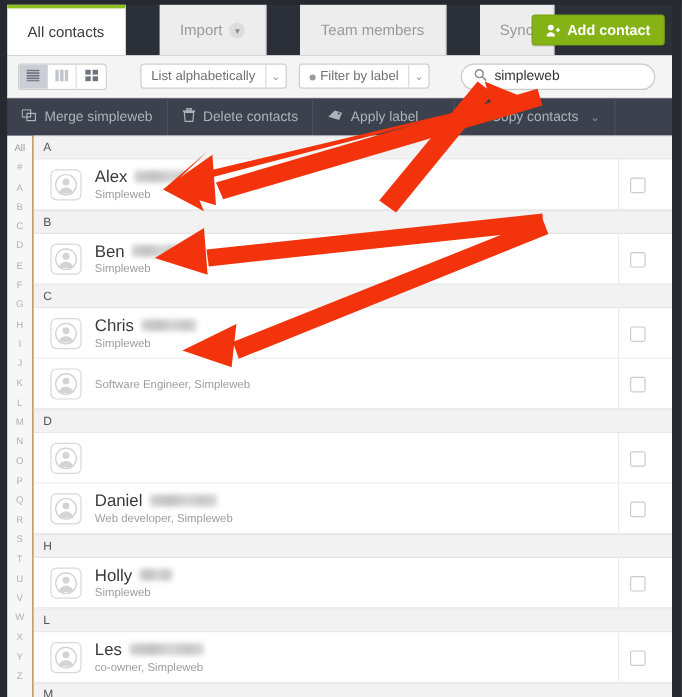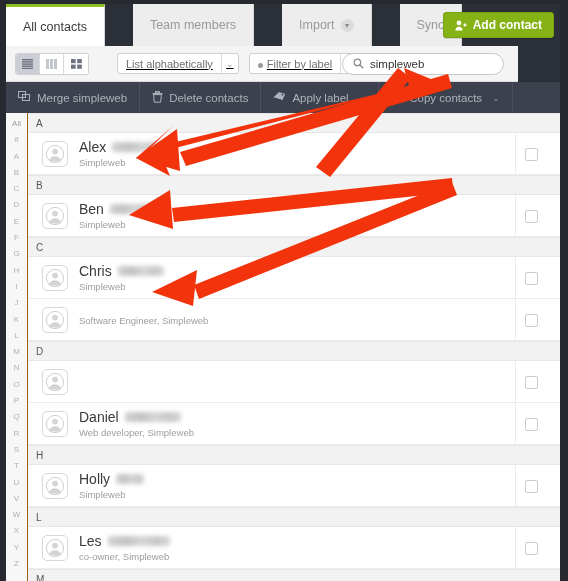--- a/index.html
+++ b/index.html
@@ -53,23 +53,23 @@
     display:flex; align-items:center; gap:6px;
     background:#85b214; border:1px solid #79a112; border-radius:3px;
     color:#ffffff; font-size:12px; font-weight:bold;
     box-shadow:0 1px 0 rgba(0,0,0,0.12);
     justify-content:flex-end;
   }
   .add-contact svg { display:block; }
 
   
   .toolbar {
-    position:absolute; left:6px; top:46px; width:512px; height:36px;
+    position:absolute; left:6px; top:46px; width:554px; height:36px;
     background:#f4f4f4; border-bottom:1px solid #dcdcdc;
-    display:flex; align-items:center;text-decoration:underline;
+    display:flex; align-items:center;
   }
   .viewtoggle {
     display:flex; margin-left:9px;
     border:1px solid #cfcfcf; border-radius:3px; overflow:hidden;
     background:#fff;
   }
   .vt-btn {
     width:24px; height:20px;
     display:flex; align-items:center; justify-content:center;
     border-right:1px solid #d9d9d9; background:#fff;
@@ -193,25 +193,25 @@
   <div class="frame-left"></div>
   <div class="frame-right"></div>
 
   <div class="tabbar">
     <div class="tabfill"></div>
     <div class="tabs" id="tabs-container">
         <div class="tab active">
           <span>All contacts</span>
         </div>
         <div class="tab">
-          <span>Team members</span>
-        </div>
-        <div class="tab">
           <span>Import</span>
           <span class="caret">▾</span>
+        </div>
+        <div class="tab">
+          <span>Team members</span>
         </div>
         <div class="tab">
           <span>Sync</span>
         </div>
       </div>
     <div class="add-contact">
       <span>
         <svg width="12" height="11" viewBox="0 0 12 11">
           <circle cx="4" cy="3" r="2.4" fill="#fff"></circle>
           <path d="M0.4 10.4c0-2.2 1.6-3.6 3.6-3.6s3.6 1.4 3.6 3.6z" fill="#fff"></path>

